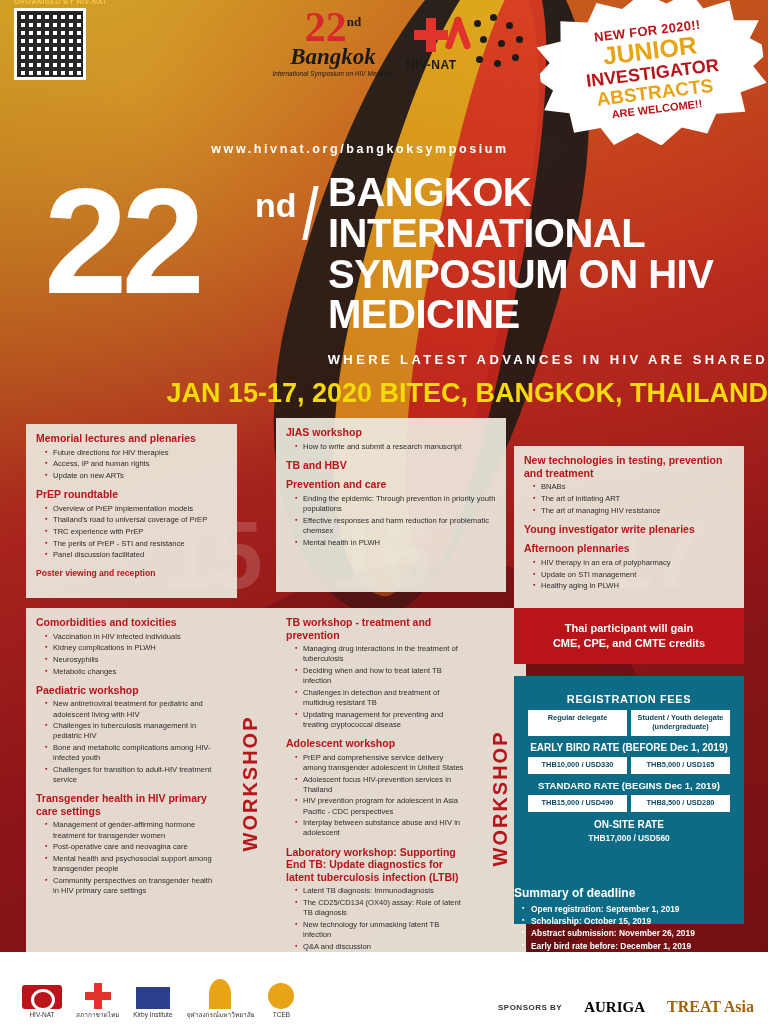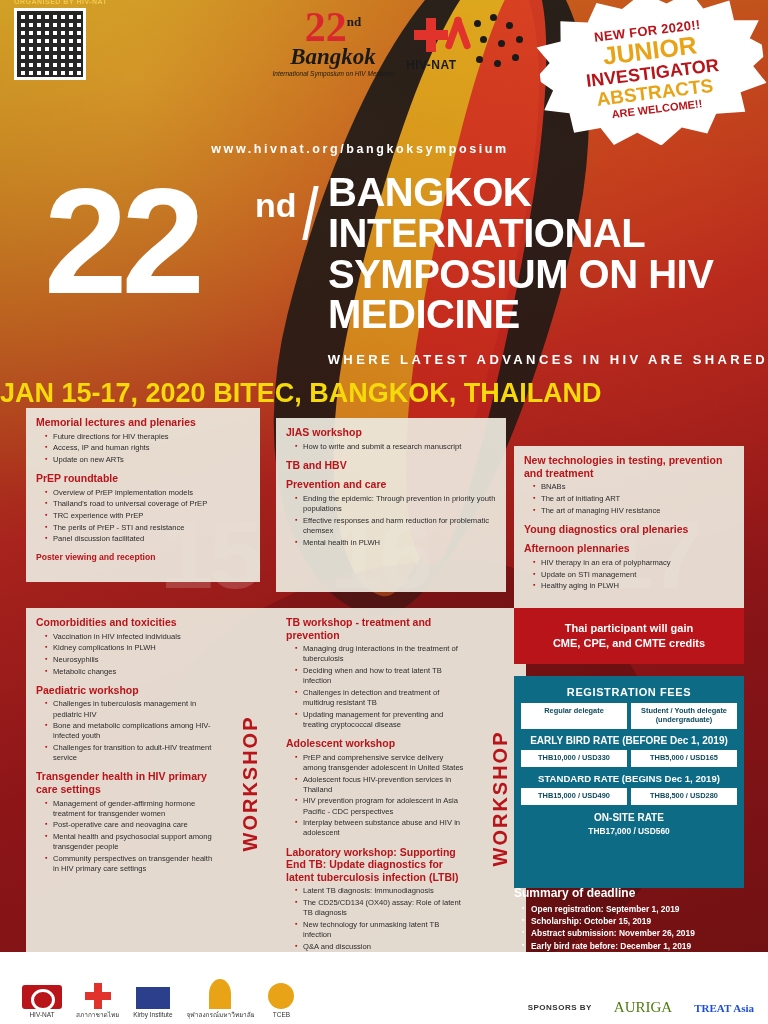--- a/index.html
+++ b/index.html
@@ -77,55 +77,55 @@
     font-size:12.5px;letter-spacing:2.6px;font-weight:bold;color:#fff;}
 
   
   .title-wrap{position:absolute;top:160px;left:0;width:768px;height:210px;}
   .num22{position:absolute;left:44px;top:6px;font-size:150px;font-weight:bold;line-height:1;color:#fff;letter-spacing:-6px;}
   .ndmark{position:absolute;left:255px;top:26px;font-size:34px;font-weight:bold;color:#fff;}
   .vbar{position:absolute;left:308px;top:26px;width:5px;height:54px;background:#fff;transform:skewX(-12deg);}
   .maintitle{position:absolute;left:328px;top:12px;font-size:40px;font-weight:bold;line-height:1.02;letter-spacing:-.5px;color:#fff;}
   .tagline{position:absolute;top:352px;left:0;width:768px;text-align:right;
     font-size:13px;letter-spacing:3.4px;font-weight:bold;color:#fff;}
-  .datebar{position:absolute;top:378px;left:0;width:768px;text-align:left;
+  .datebar{position:absolute;top:378px;left:0;width:768px;text-align:right;
     font-size:27px;font-weight:bold;letter-spacing:0px;color:#f5d90a;}
 
   
   .wm{position:absolute;font-size:96px;font-weight:bold;color:rgba(255,255,255,.16);letter-spacing:-4px;}
   .wm15{top:500px;left:160px;}
   .wm16{top:500px;left:330px;}
   .wm17{top:500px;left:600px;}
 
   
   .card{position:absolute;background:rgba(236,232,222,.93);color:#2b2b2b;padding:8px 10px;box-sizing:border-box;}
   .card h3{margin:0 0 3px 0;font-size:10.5px;color:#b8141a;font-weight:bold;line-height:1.2;}
   .card h3.mt{margin-top:7px;}
   .card ul{margin:0;padding-left:11px;list-style:none;}
   .card li{font-size:7.6px;line-height:1.34;margin-bottom:1.5px;position:relative;padding-left:6px;}
   .card li:before{content:"\25AA";position:absolute;left:-2px;top:-1px;color:#b8141a;font-size:7px;}
   .card .plain{font-size:8.6px;font-weight:bold;color:#b8141a;margin-top:7px;}
 
-  #cardA{left:26px;top:408px;width:234px;height:174px;}
+  #cardA{left:26px;top:424px;width:211px;height:174px;}
   #cardB{left:276px;top:418px;width:230px;height:174px;}
   #cardC{left:514px;top:418px;width:230px;height:174px;margin-top:28px;}
   #cardD{left:26px;top:608px;width:198px;height:350px;}
   #cardE{left:276px;top:608px;width:198px;height:380px;}
 
   .wsband{position:absolute;width:52px;background:rgba(236,232,222,.93);color:#b8141a;
     display:flex;align-items:center;justify-content:center;}
   .wsband span{transform:rotate(-90deg);white-space:nowrap;font-size:20px;font-weight:bold;letter-spacing:2px;}
   #wsA{left:224px;top:608px;height:350px;}
   #wsB{left:474px;top:608px;height:380px;}
 
   
   .creditbox{position:absolute;left:514px;top:608px;width:230px;height:56px;background:#b8141a;
     display:flex;flex-direction:column;align-items:center;justify-content:center;text-align:center;
     font-size:11px;font-weight:bold;line-height:1.35;color:#fff;}
-  .regbox{position:absolute;left:514px;top:676px;width:230px;height:212px;background:#0e6b86;padding:7px;box-sizing:border-box;}
+  .regbox{position:absolute;left:514px;top:676px;width:230px;height:248px;background:#0e6b86;padding:14px;box-sizing:border-box;}
   .regbox .rt{text-align:center;font-size:11px;font-weight:bold;letter-spacing:.6px;padding:3px 0 5px;}
   .rrow{display:flex;gap:4px;}
   .rcell{flex:1;background:#fff;color:#0e4a5e;font-size:7.4px;font-weight:bold;text-align:center;
     padding:4px 2px;line-height:1.2;box-sizing:border-box;}
   .rbandtitle{text-align:center;font-size:10px;font-weight:bold;padding:6px 0 4px;}
   .rbandtitle.small{font-size:9.6px;}
   .onsite{text-align:center;font-size:10px;font-weight:bold;padding-top:7px;}
   .onsiteval{text-align:center;font-size:8.4px;font-weight:bold;padding-top:3px;}
 
   .deadline{position:absolute;left:514px;top:886px;width:244px;color:#fff;}
@@ -143,22 +143,22 @@
   .mk-hivnat:after{content:"";position:absolute;left:9px;top:4px;width:18px;height:16px;border:3px solid #fff;border-radius:50%;}
   .mk-cross{width:26px;height:26px;position:relative;}
   .mk-cross:before,.mk-cross:after{content:"";position:absolute;background:#e1332b;}
   .mk-cross:before{left:9px;top:0;width:8px;height:26px;}
   .mk-cross:after{left:0;top:9px;width:26px;height:8px;}
   .mk-kirby{width:34px;height:22px;background:#2b3f8c;}
   .mk-chula{width:22px;height:30px;background:#e8a317;border-radius:50% 50% 0 0;}
   .mk-tceb{width:26px;height:26px;background:#e8a317;border-radius:50%;}
   .sponsors{position:absolute;right:14px;bottom:8px;display:flex;align-items:center;gap:22px;}
   .sponsors .lbl{font-size:8px;font-weight:bold;color:#333;letter-spacing:.5px;}
-  .sp-auriga{font-family:"Liberation Serif",serif;font-size:15px;color:#4d7c0f;font-weight:normal;}
-  .sp-treat{font-family:"Liberation Serif",serif;font-size:11px;color:#1d4ed8;font-weight:bold;}
+  .sp-auriga{font-family:"Liberation Serif",serif;font-size:15px;color:#000000;font-weight:bold;}
+  .sp-treat{font-family:"Liberation Serif",serif;font-size:16px;color:#a16207;font-weight:bold;}
 </style>
 </head>
 <body>
 
 <div class="poster">
 
   <div class="swoosh sw1"></div>
   <div class="swoosh sw2"></div>
   <div class="swoosh sw3"></div>
   <div class="swoosh sw4"></div>
@@ -248,39 +248,40 @@
     </ul>
   </div>
 
   <div class="card" id="cardC">
     <h3>New technologies in testing, prevention and treatment</h3>
     <ul>
       <li>BNABs</li>
       <li>The art of initiating ART</li>
       <li>The art of managing HIV resistance</li>
     </ul>
-    <h3 class="mt">Young diagnostics oral plenaries</h3>
+    <h3 class="mt">Young investigator write plenaries</h3>
     <h3 class="mt">Afternoon plennaries</h3>
     <ul>
       <li>HIV therapy in an era of polypharmacy</li>
       <li>Update on STI management</li>
       <li>Healthy aging in PLWH</li>
     </ul>
   </div>
 
   <div class="card" id="cardD">
     <h3>Comorbidities and toxicities</h3>
     <ul>
       <li>Vaccination in HIV infected individuals</li>
       <li>Kidney complications in PLWH</li>
       <li>Neurosyphilis</li>
       <li>Metabolic changes</li>
     </ul>
     <h3 class="mt">Paediatric workshop</h3>
     <ul>
+      <li>New antiretroviral treatment for pediatric and adolescent living with HIV</li>
       <li>Challenges in tuberculosis management in pediatric HIV</li>
       <li>Bone and metabolic complications among HIV-infected youth</li>
       <li>Challenges for transition to adult-HIV treatment service</li>
     </ul>
     <h3 class="mt">Transgender health in HIV primary care settings</h3>
     <ul>
       <li>Management of gender-affirming hormone treatment for transgender women</li>
       <li>Post-operative care and neovagina care</li>
       <li>Mental health and psychosocial support among transgender people</li>
       <li>Community perspectives on transgender health in HIV primary care settings</li>

